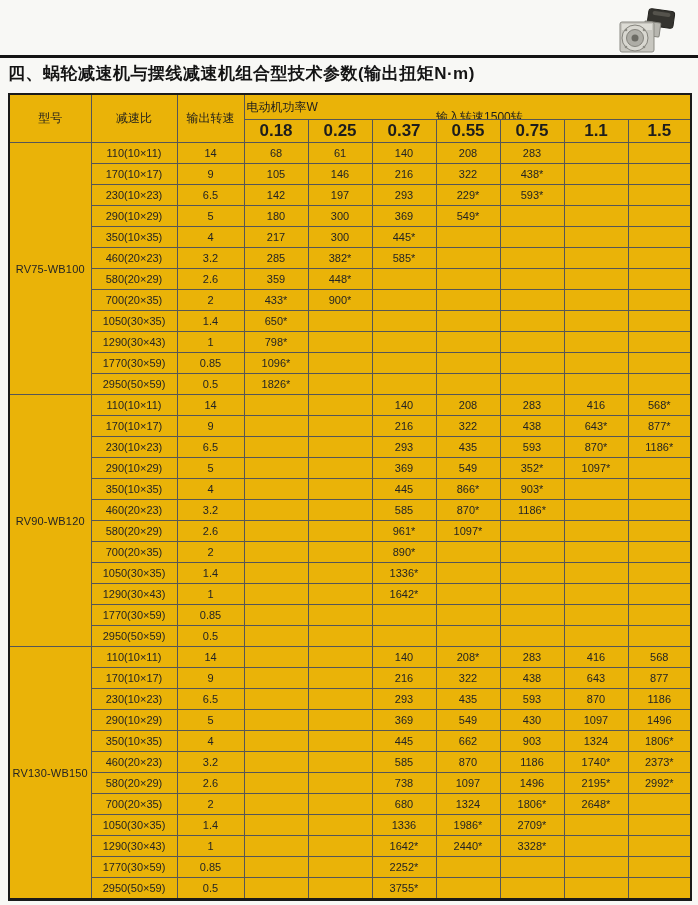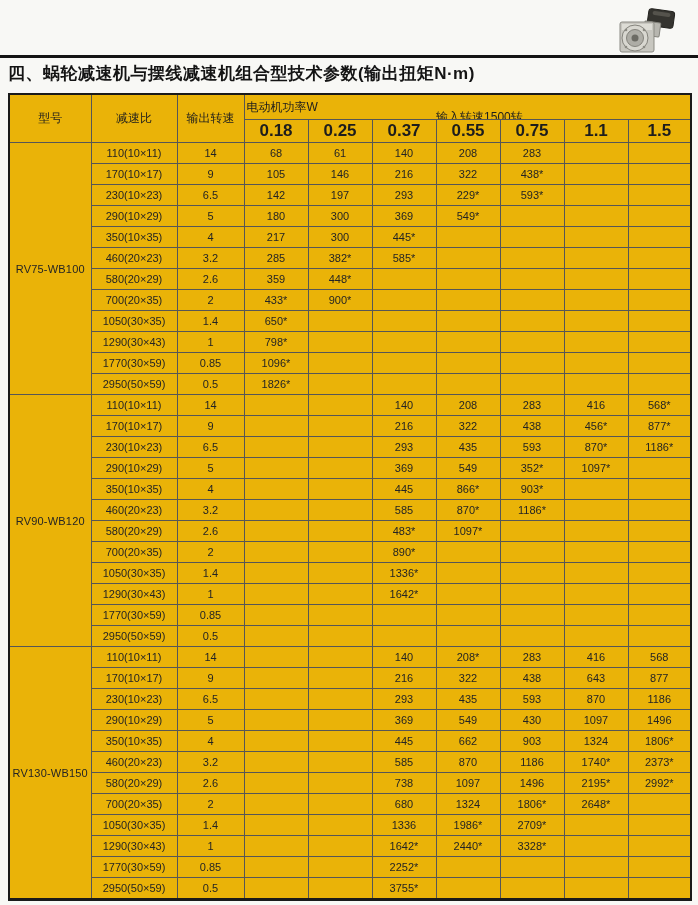--- a/index.html
+++ b/index.html
@@ -261,21 +261,21 @@
           <td>568*</td>
         </tr>
         <tr>
           <td>170(10×17)</td>
           <td>9</td>
           <td></td>
           <td></td>
           <td>216</td>
           <td>322</td>
           <td>438</td>
-          <td>456*</td>
+          <td>643*</td>
           <td>877*</td>
         </tr>
         <tr>
           <td>230(10×23)</td>
           <td>6.5</td>
           <td></td>
           <td></td>
           <td>293</td>
           <td>435</td>
           <td>593</td>
@@ -313,21 +313,21 @@
           <td>870*</td>
           <td>1186*</td>
           <td></td>
           <td></td>
         </tr>
         <tr>
           <td>580(20×29)</td>
           <td>2.6</td>
           <td></td>
           <td></td>
-          <td>483*</td>
+          <td>961*</td>
           <td>1097*</td>
           <td></td>
           <td></td>
           <td></td>
         </tr>
         <tr>
           <td>700(20×35)</td>
           <td>2</td>
           <td></td>
           <td></td>

